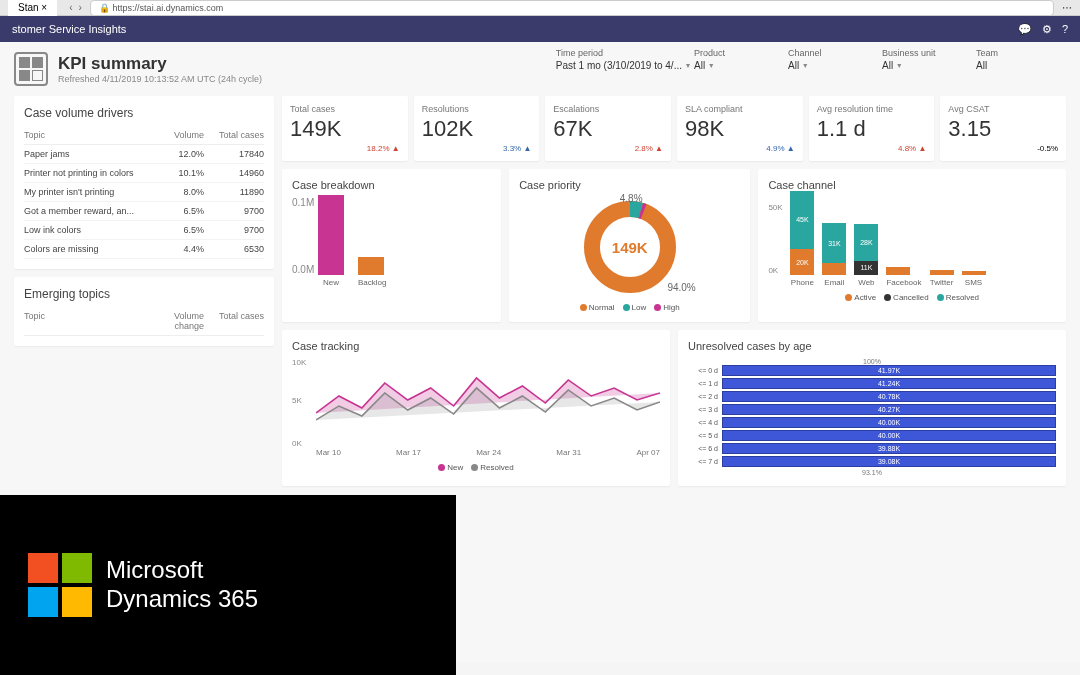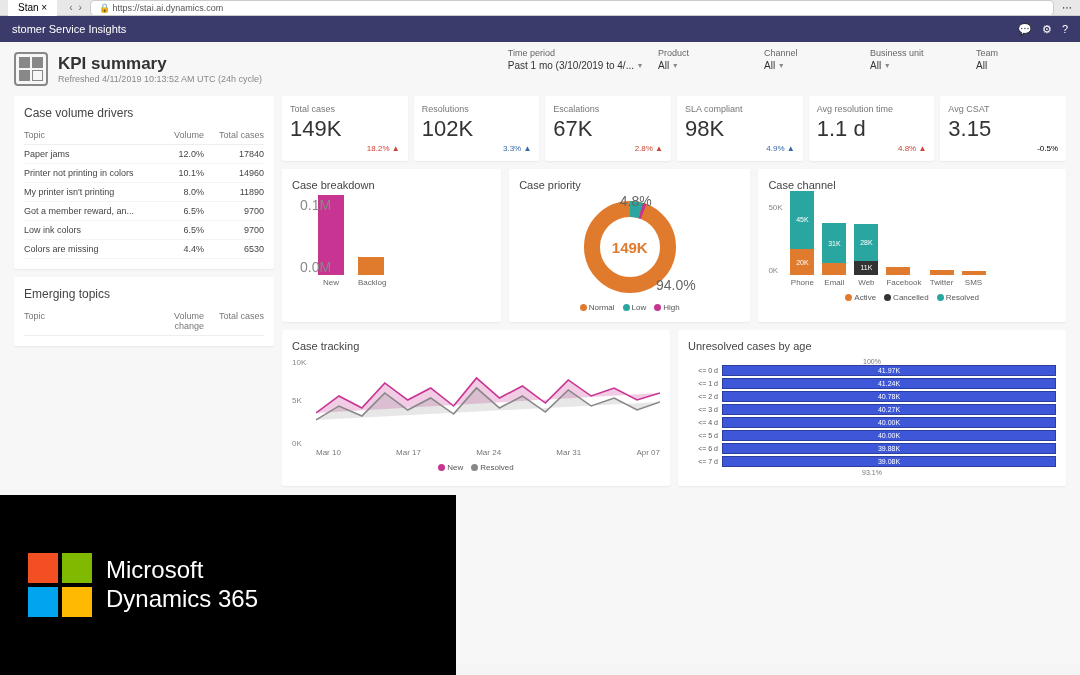--- a/index.html
+++ b/index.html
@@ -14,21 +14,21 @@
 .sidebar { width:90px; background:#fff; border-right:1px solid #e0e0e0; padding:8px 0; }
 .sidebar-item { padding:5px 8px; font-size:9px; color:#555; cursor:pointer; }
 .sidebar-item.active { background:#f0f0f0; border-left:2px solid #3b3b6b; }
 .main { flex:1; overflow:auto; padding:0; background:#f7f7f7; }
 .page-header { display:flex; align-items:center; padding:10px 14px; gap:10px; }
 .page-icon { width:34px; height:34px; border:2px solid #888; border-radius:4px; display:grid; grid-template-columns:1fr 1fr; grid-template-rows:1fr 1fr; gap:2px; padding:3px; }
 .page-icon div { background:#888; }
 .page-icon div:nth-child(4){background:transparent;border:1px solid #888;}
 .page-title { font-size:17px; font-weight:600; color:#333; }
 .page-sub { font-size:9px; color:#888; }
-.filters { display:flex; gap:16px; padding:6px 14px; flex-wrap:wrap; }
+.filters { display:flex; gap:4px; padding:6px 14px; flex-wrap:wrap; }
 .filter { display:flex; flex-direction:column; gap:2px; min-width:90px; }
 .filter-label { font-size:9px; color:#666; }
 .filter-value { font-size:10px; color:#333; display:flex; align-items:center; gap:4px; }
 .chev { font-size:8px; color:#888; }
 .top-row { display:flex; gap:8px; padding:0 14px; }
 .left-col { width:260px; display:flex; flex-direction:column; gap:8px; }
 .right-col { flex:1; display:flex; flex-direction:column; gap:8px; }
 .card { background:#fff; border-radius:2px; padding:10px; box-shadow:0 1px 2px rgba(0,0,0,0.06); }
 .card-title { font-size:12px; color:#444; margin-bottom:6px; }
 .drivers-head, .drivers-row { display:grid; grid-template-columns:1.6fr 0.8fr 0.8fr; font-size:9px; padding:4px 0; }
@@ -39,30 +39,30 @@
 .kpi { flex:1; background:#fff; padding:8px; border-radius:2px; box-shadow:0 1px 2px rgba(0,0,0,0.06); }
 .kpi-label { font-size:9px; color:#777; }
 .kpi-value { font-size:22px; font-weight:300; color:#333; margin:2px 0; }
 .kpi-delta { font-size:8px; text-align:right; }
 .up { color:#c43; }
 .down { color:#36a; }
 .charts-row { display:flex; gap:8px; }
 .chart-card { background:#fff; padding:10px; border-radius:2px; box-shadow:0 1px 2px rgba(0,0,0,0.06); flex:1; }
 .chart-title { font-size:11px; color:#444; margin-bottom:6px; }
 .bar-chart { display:flex; align-items:flex-end; gap:14px; height:90px; padding-left:26px; position:relative; }
-.bar-chart .ylab { position:absolute; left:8px; font-size:14px; color:#888; }
+.bar-chart .ylab { position:absolute; left:0; font-size:10px; color:#888; }
 .bar { width:26px; }
 .bar-new { background:#c73492; height:80px; }
 .bar-backlog { background:#e07b2e; height:18px; }
 .bar-lbl { font-size:8px; color:#666; text-align:center; margin-top:3px; }
 .donut-wrap { display:flex; flex-direction:column; align-items:center; }
 .donut { width:100px; height:100px; position:relative; }
 .donut svg { transform:rotate(-90deg); }
 .donut-center { position:absolute; top:50%; left:50%; transform:translate(-50%,-50%); font-size:15px; font-weight:600; color:#e07b2e; }
-.donut-lbl { font-size:14px; color:#666; position:absolute; }
+.donut-lbl { font-size:10px; color:#666; position:absolute; }
 .legend { display:flex; gap:8px; font-size:8px; color:#555; margin-top:6px; justify-content:center; flex-wrap:wrap; }
 .legend-dot { width:7px; height:7px; border-radius:50%; display:inline-block; margin-right:2px; vertical-align:middle; }
 .stacked-chart { display:flex; align-items:flex-end; gap:8px; height:90px; padding-left:22px; position:relative; }
 .stacked-chart .ylab { position:absolute; left:0; font-size:8px; color:#888; }
 .stack { width:24px; display:flex; flex-direction:column-reverse; position:relative; }
 .seg { text-align:center; font-size:7px; color:#fff; display:flex; align-items:center; justify-content:center; }
 .stack-lbl { font-size:8px; color:#666; text-align:center; margin-top:3px; }
 .line-chart { height:90px; position:relative; padding-left:24px; }
 .line-chart svg { width:100%; height:80px; }
 .line-chart .ylab { position:absolute; left:0; font-size:8px; color:#888; }

